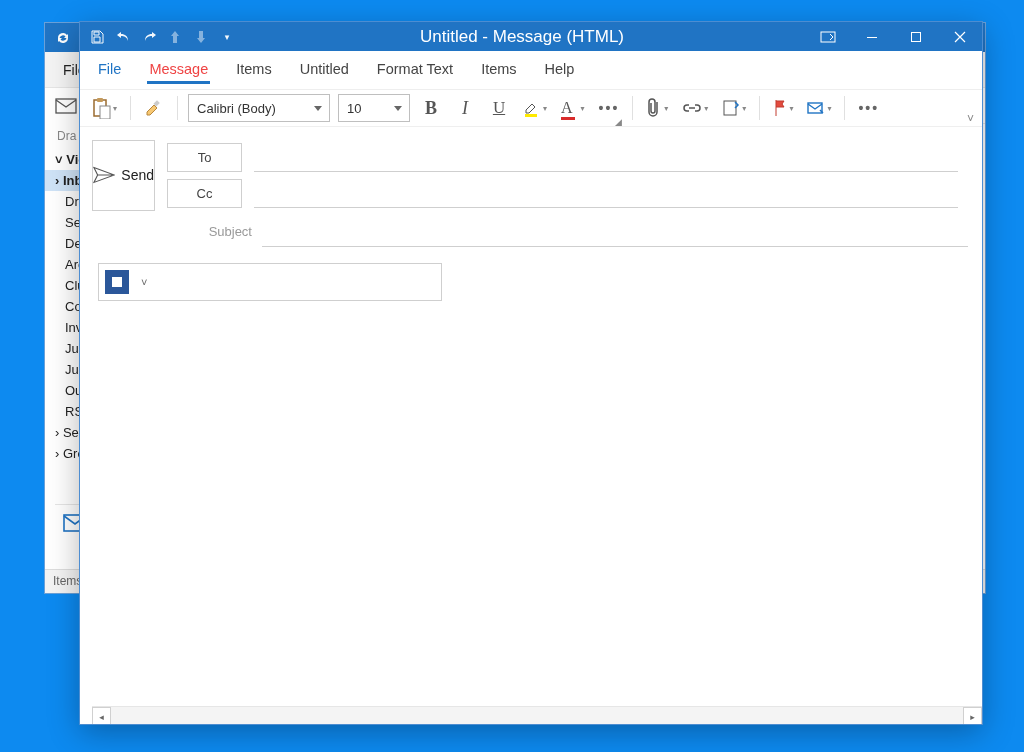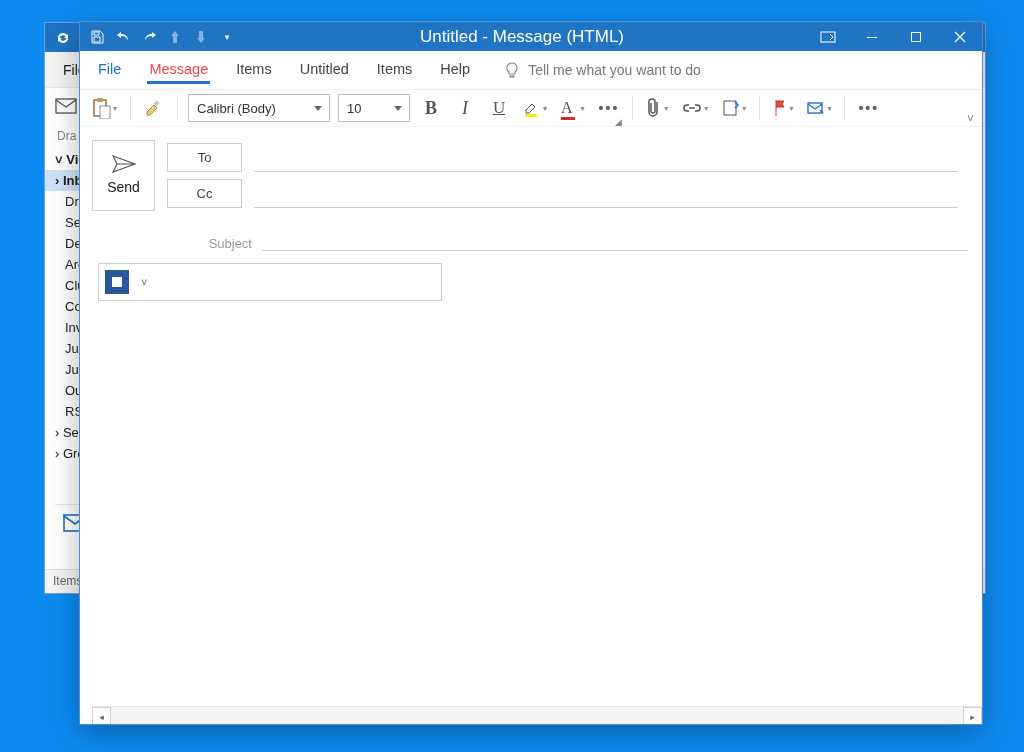--- a/index.html
+++ b/index.html
@@ -168,40 +168,40 @@
   .compose-body {
     flex:1;
     display:flex; flex-direction:column;
     padding: 12px 0 0 12px;
     overflow:hidden;
   }
   .header-row { display:flex; align-items:center; }
   .send-box {
     width:61px; height:69px;
     border:1px solid #cfcfcf;
-    display:flex; flex-direction:column;
+    display:flex; flex-direction:row;
     align-items:center; justify-content:center;
     gap:6px;
     margin-right:12px;
   }
   .fields { flex:1; padding-right:24px; }
   .field-line { display:flex; align-items:center; height:36px; }
   .pill {
     width:73px; height:27px;
     border:1px solid #cfcfcf;
     display:flex; align-items:center; justify-content:center;
     font-size:13px; color:#444; margin-right:12px;
   }
   .field-input {
     flex:1; border:none;
     border-bottom:1px solid #cfcfcf;
     height:27px; font-size:14px;
     outline:none;
   }
-  .subject-row { display:flex; align-items:flex-end; height:40px; padding-right:14px; }
+  .subject-row { display:flex; align-items:center; height:40px; padding-right:14px; }
   .subject-label { width:160px; text-align:right; color:#999; padding-right:10px; font-size:13px; }
   .subject-input { flex:1; border:none; border-bottom:1px solid #cfcfcf; height:28px; }
 
   .attachment {
     margin:12px 0 0 6px;
     width:330px; height:36px;
     border:1px solid #cfcfcf;
     display:flex; align-items:center;
     padding:0 6px;
     gap:8px;
@@ -344,28 +344,23 @@
           </svg>
       </div>
     </div>
   </div>
 
   <div class="ribbon-tabs">
     <div class="tab file">File</div>
     <div class="tab active">Message</div>
     <div class="tab">Items</div>
     <div class="tab">Untitled</div>
+    <div class="tab">Format Text</div>
     <div class="tab">Items</div>
     <div class="tab">Help</div>
-    <div class="tell-me">
-      <svg class="bulb" viewBox="0 0 16 16">
-          <path d="M8 1a5 5 0 0 0-3 9v2h6v-2a5 5 0 0 0-3-9zM6 14h4v1H6z" fill="none" stroke="#888" stroke-width="1.2"></path>
-        </svg>
-      <span>Tell me what you want to do</span>
-    </div>
   </div>
 
   <div class="ribbon-tools">
     <div class="rib-btn">
       <svg width="20" height="22" viewBox="0 0 20 22">
           <rect x="3" y="3" width="12" height="16" fill="none" stroke="#9a6b2f" stroke-width="1.5"></rect>
           <rect x="6" y="1" width="6" height="4" rx="1" fill="#c49a5b"></rect>
           <rect x="9" y="9" width="10" height="13" fill="#fff" stroke="#888"></rect>
         </svg>
       <span class="car">▾</span>

